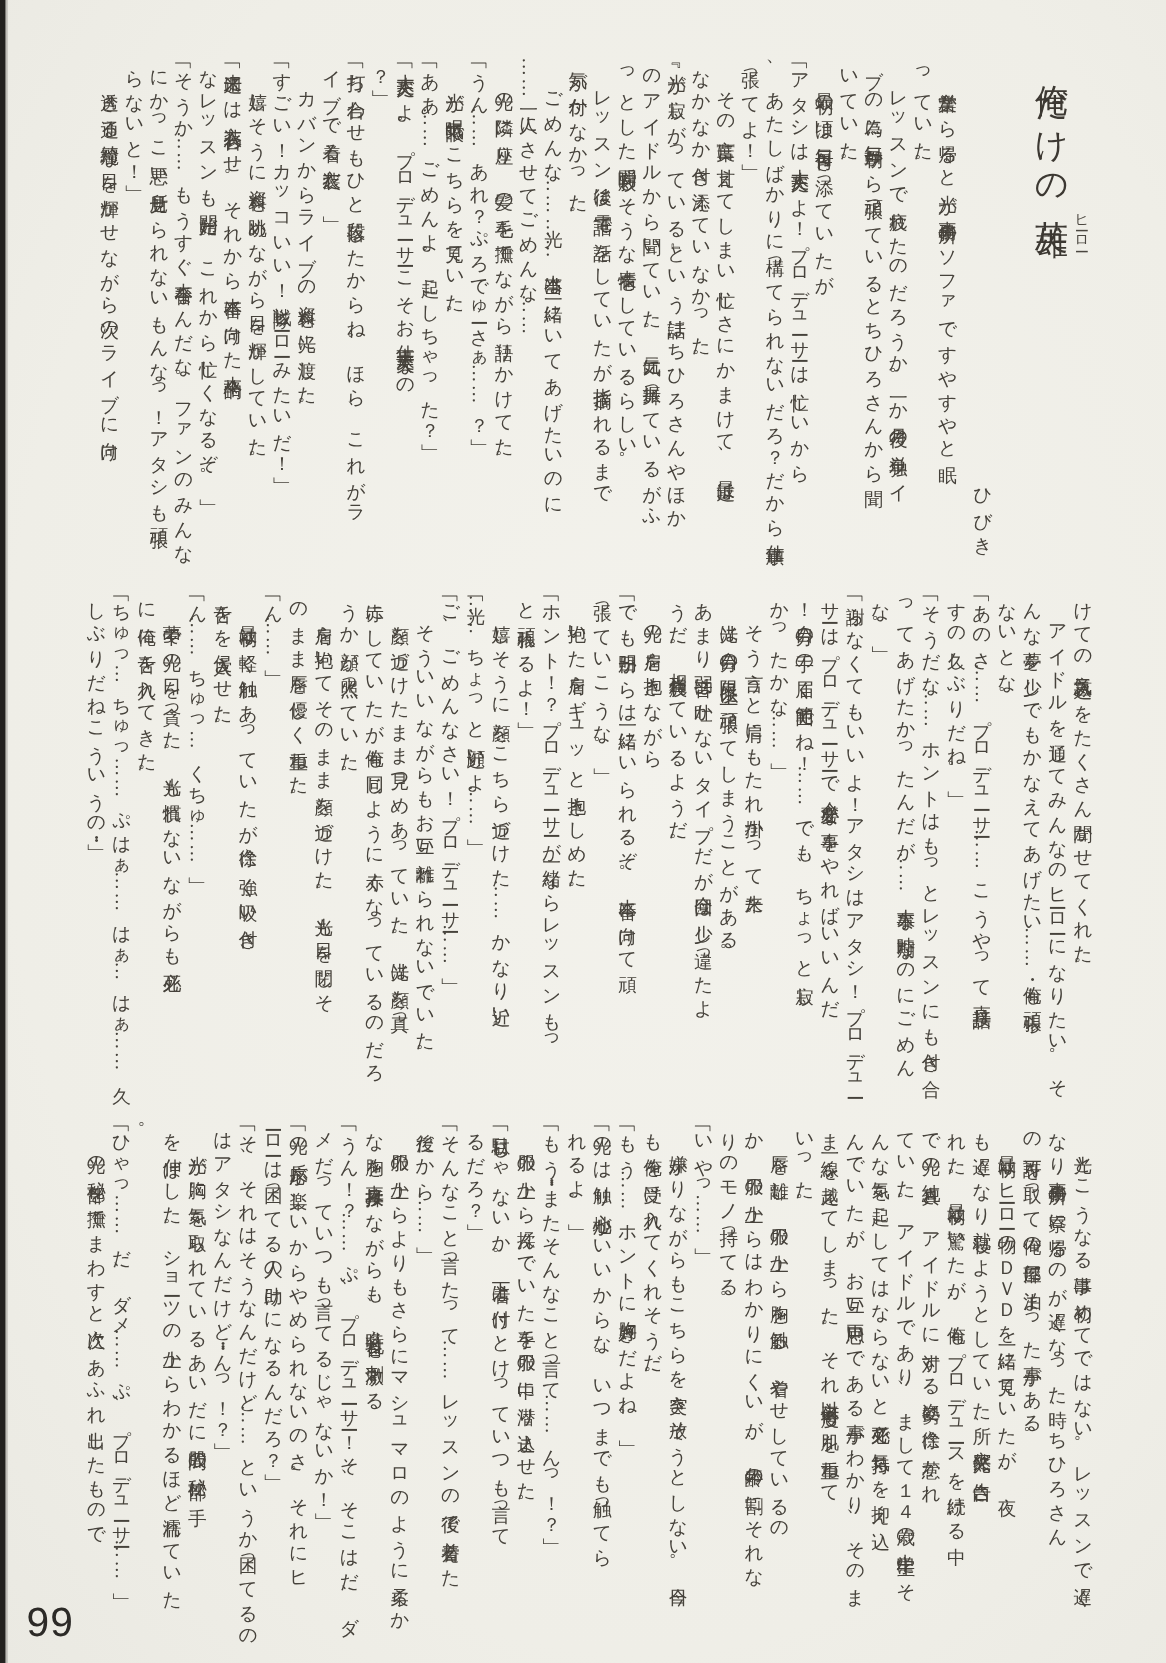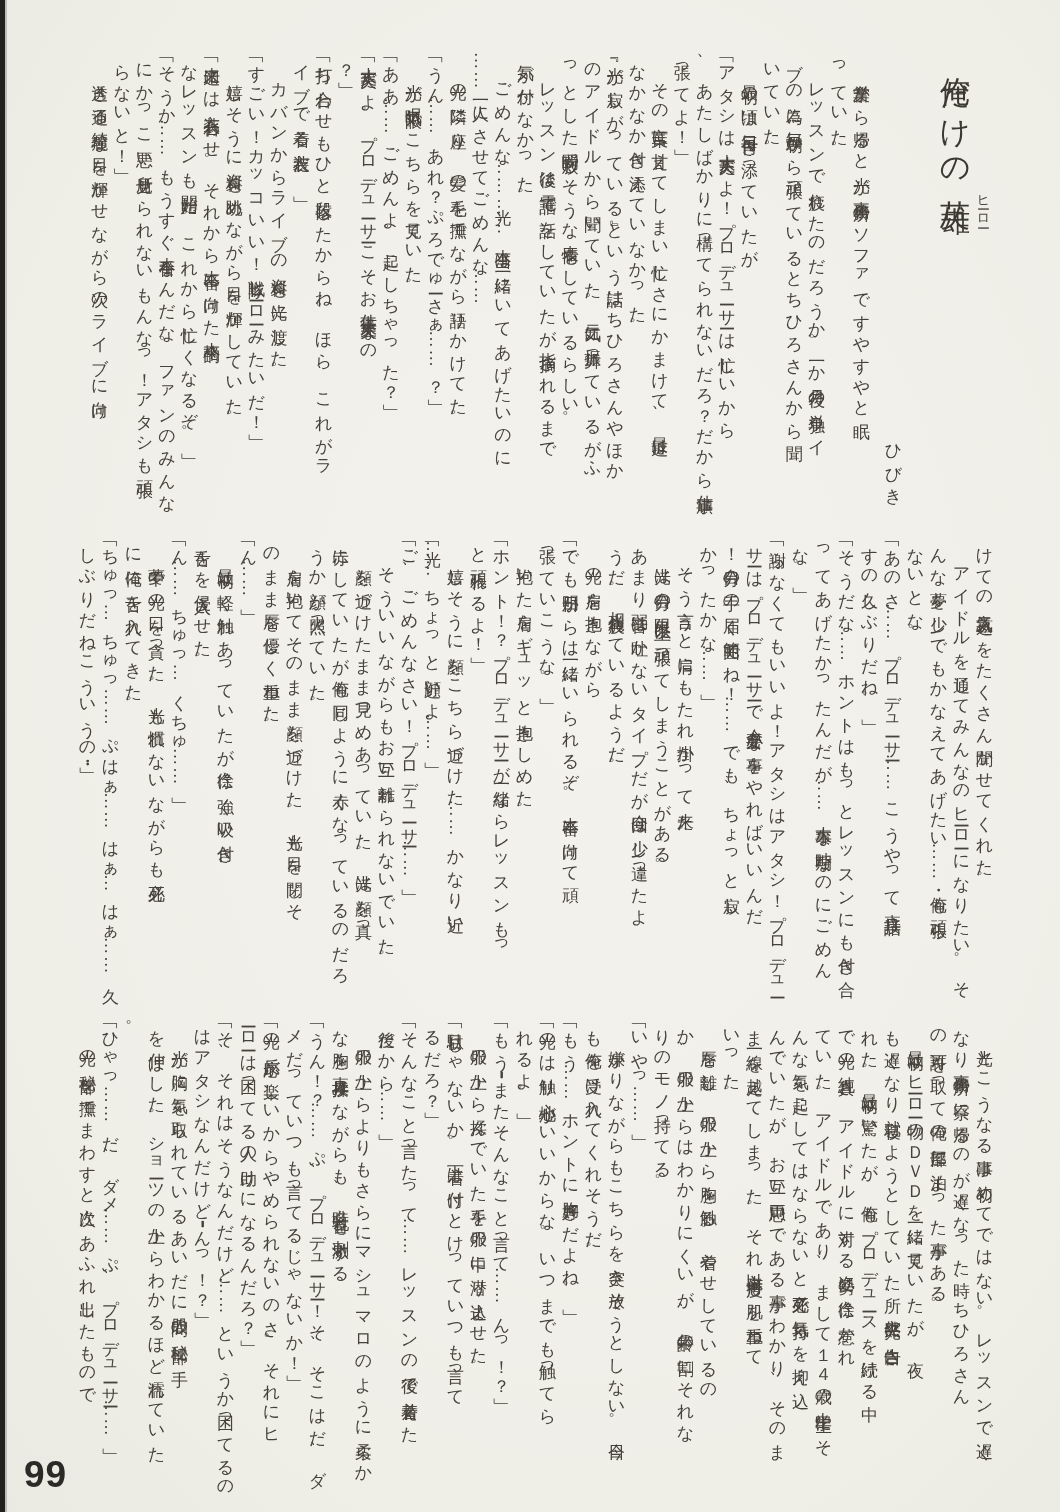--- a/index.html
+++ b/index.html
@@ -51,21 +51,21 @@
     font-size:13px;letter-spacing:2px;color:#4a463f;
   }
   .author{
     position:absolute;top:432px;left:882px;height:120px;
     writing-mode:vertical-rl;text-orientation:mixed;
     font-size:17px;letter-spacing:3px;color:#46423b;
   }
   .page-number{
     position:absolute;top:1454px;left:24px;
     font-family:"Liberation Sans","DejaVu Sans",sans-serif;
-    font-weight:bold;font-size:37px;letter-spacing:1px;color:#2c2a27;
+    font-weight:normal;font-size:37px;letter-spacing:1px;color:#2c2a27;
   }
 </style>
 </head>
 <body>
 
 <div class="page">
   <div class="scan-edge"></div>
   <div class="scan-edge2"></div>
 
   <div class="title">俺だけの英雄</div>

